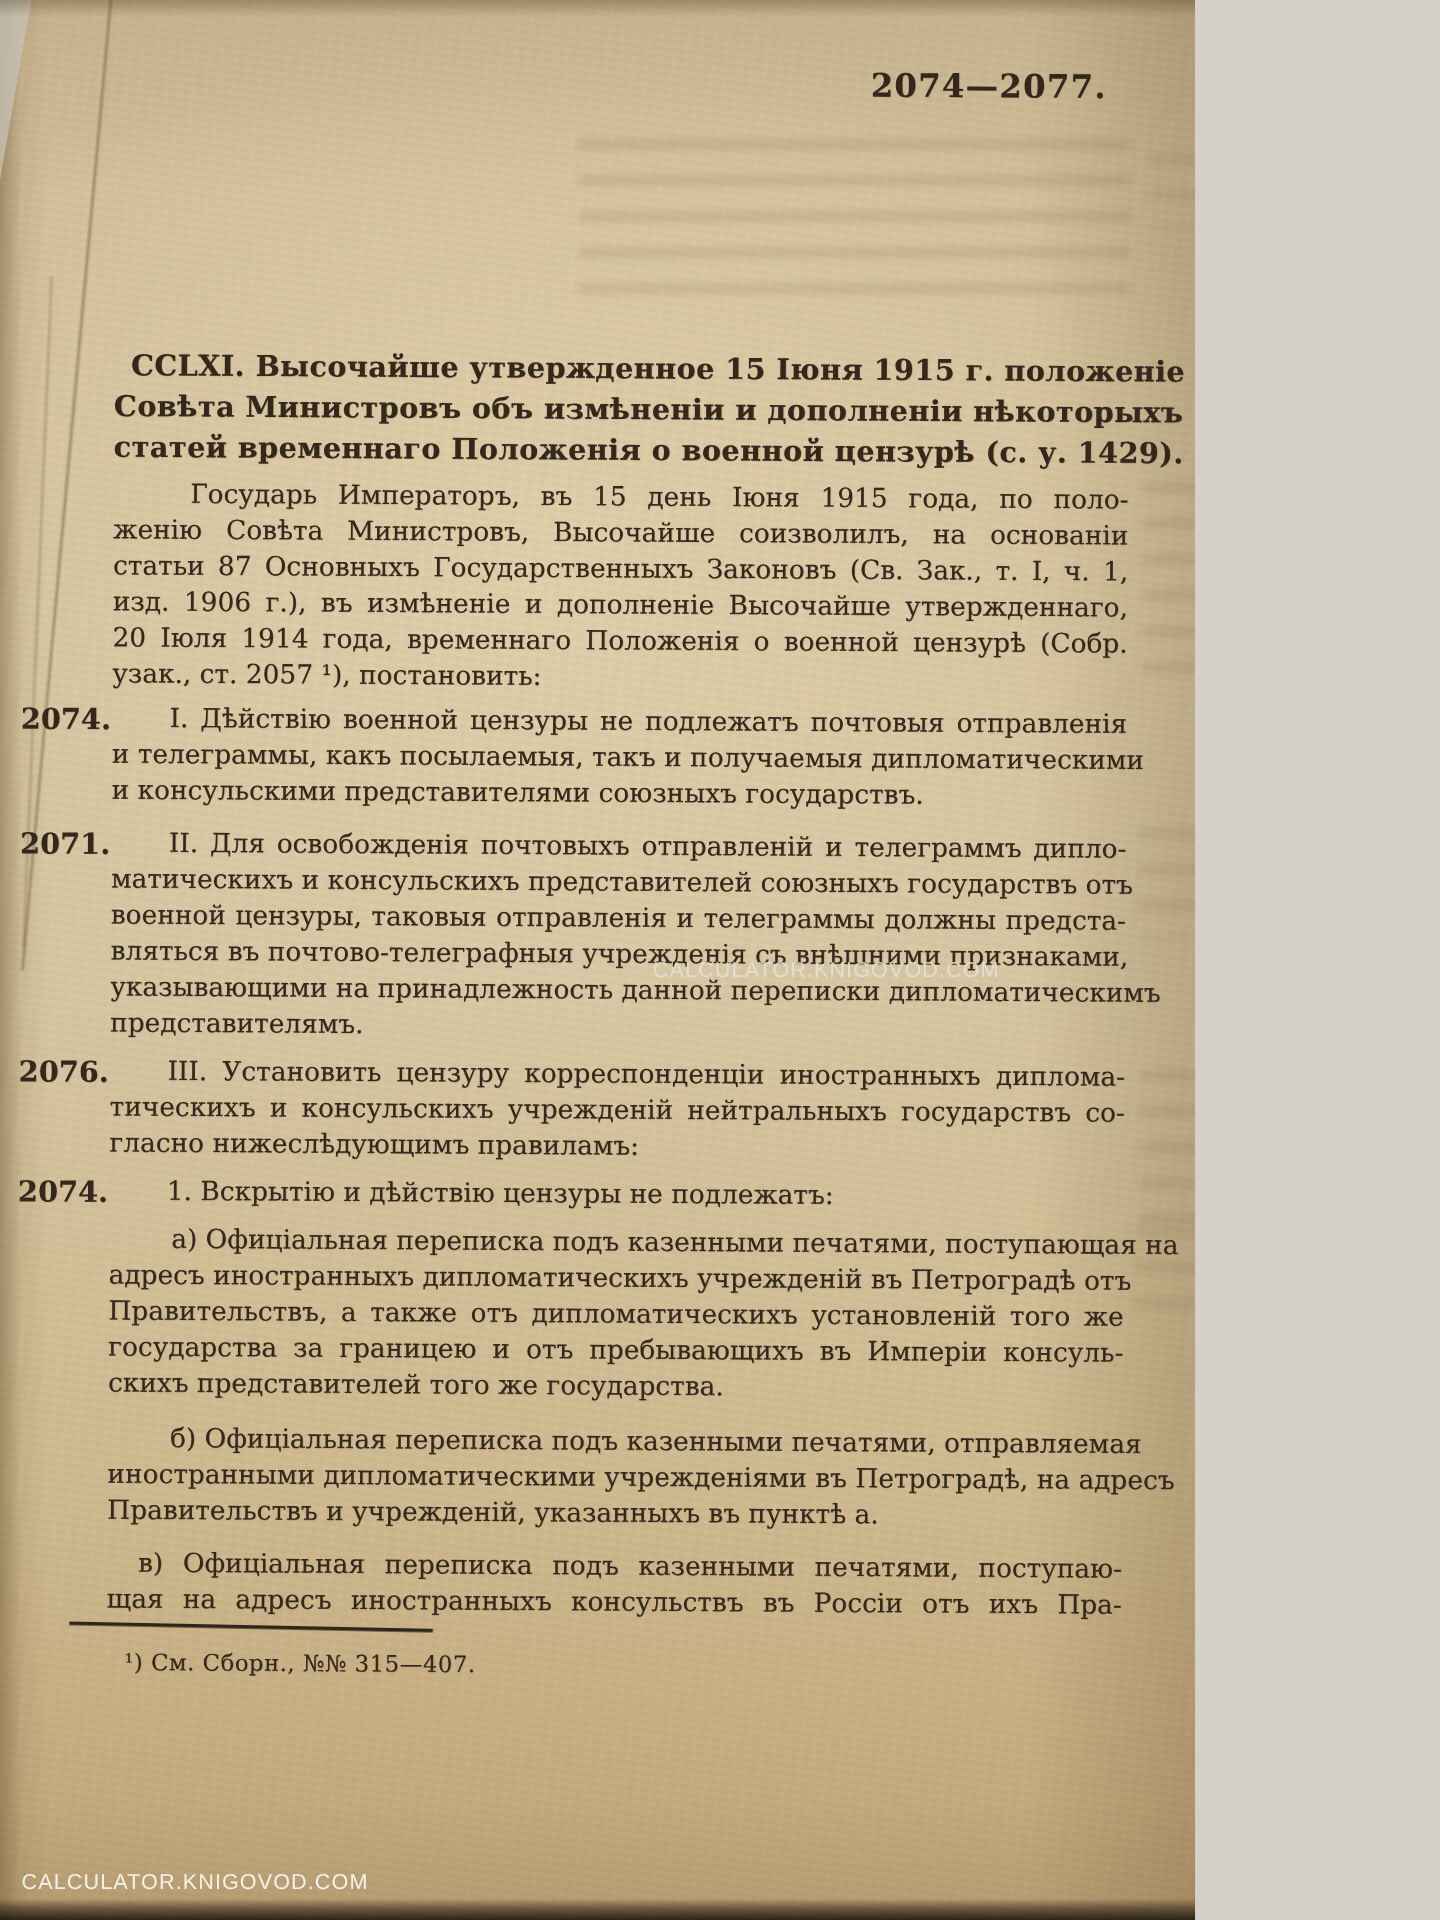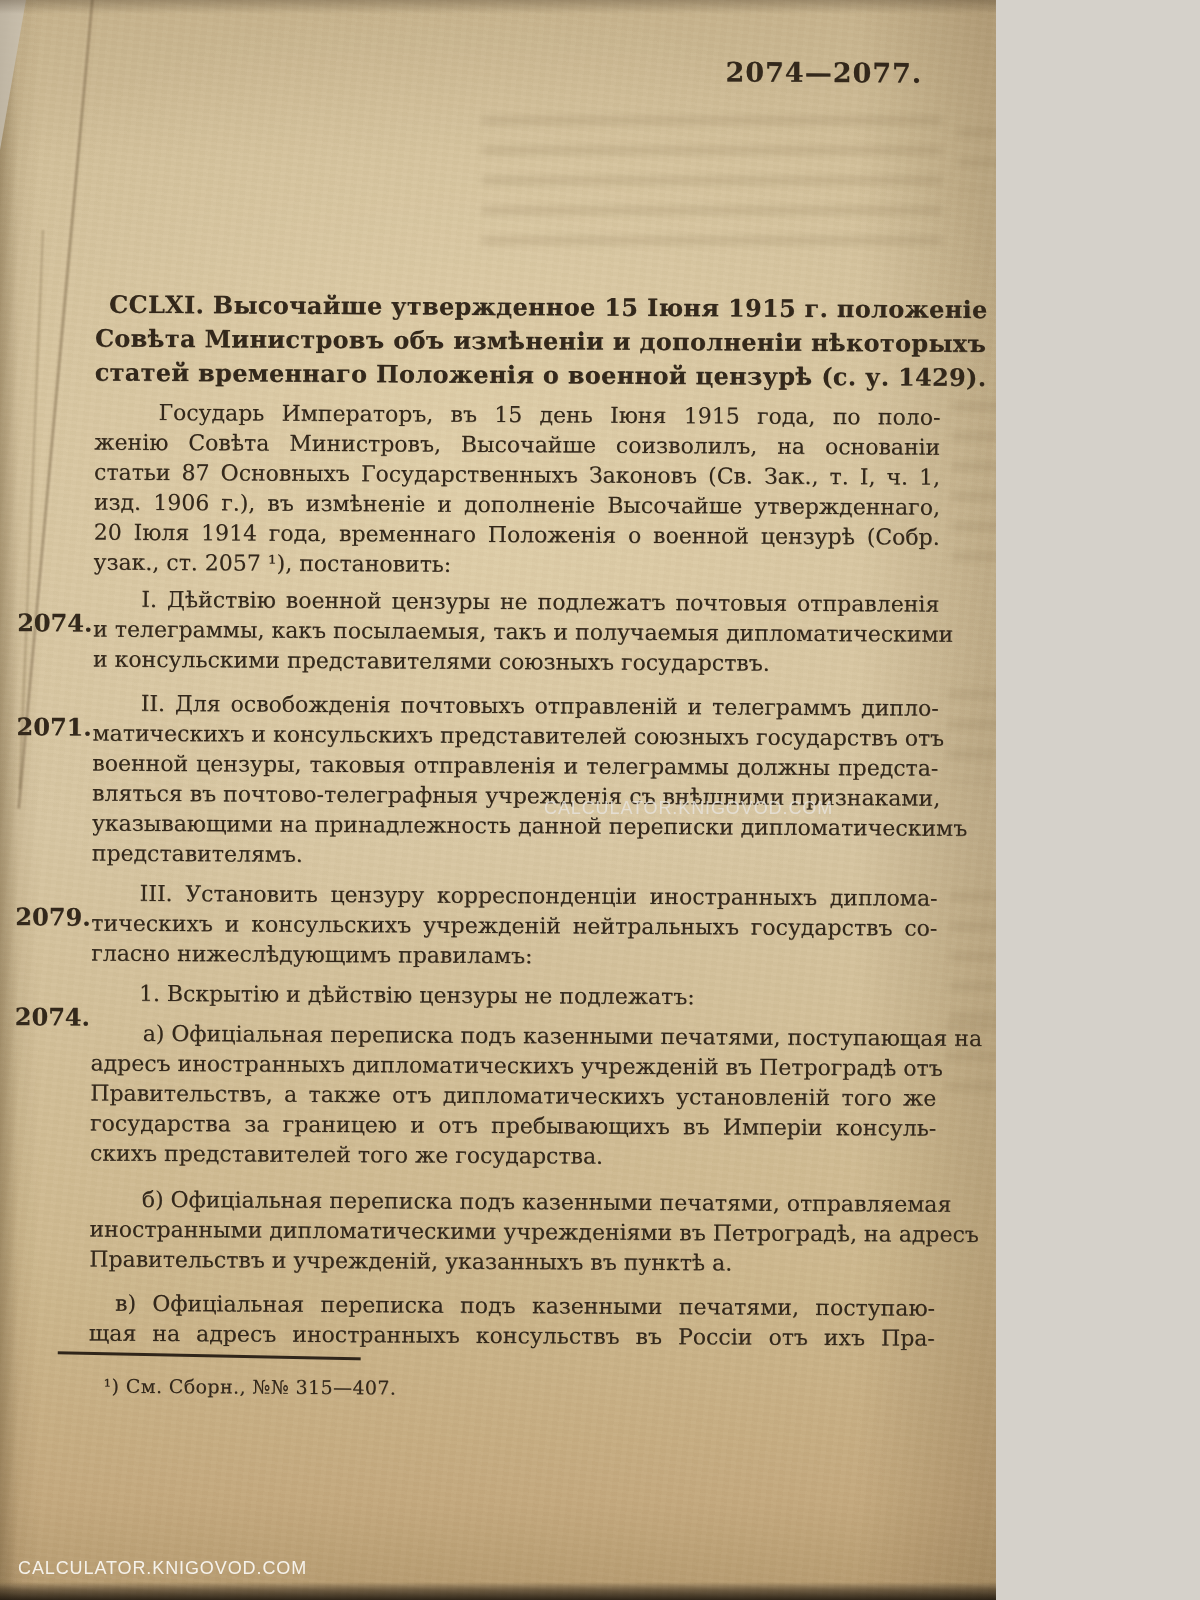--- a/index.html
+++ b/index.html
@@ -48,21 +48,21 @@
   
   .print{position:absolute;inset:0;color:#33281b;transform:rotate(.35deg);transform-origin:0 0;
     text-shadow:.3px .3px .6px rgba(50,38,26,.45);}
   .pg-head{position:absolute;left:726px;top:52px;font-size:27px;font-weight:bold;letter-spacing:1px;}
   .text-col{position:absolute;left:97px;top:287px;width:846px;font-size:22px;line-height:30px;}
   .tline{text-align:justify;text-align-last:justify;white-space:nowrap;}
   .tline.tlast{text-align-last:left;}
   .heading{font-weight:bold;font-size:24px;line-height:34px;letter-spacing:.3px;}
   .heading .tline:first-child{text-indent:14px;}
   .para{position:relative;}
-  .margin-no{position:absolute;left:-76px;top:0;width:64px;font-weight:bold;font-size:24px;line-height:30px;margin-top:24px;}
+  .margin-no{position:absolute;left:-76px;top:0;width:64px;font-weight:bold;font-size:24px;line-height:30px;}
   .p-intro{margin-top:8px;}   .p-intro  .tline:first-child{text-indent:64px;}
   .p-a1{margin-top:7px;}      .p-a1 .tline:first-child{text-indent:48px;}
   .p-a2{margin-top:14px;}     .p-a2 .tline:first-child{text-indent:48px;}
   .p-a3{margin-top:10px;}     .p-a3 .tline:first-child{text-indent:48px;}
   .p-a4{margin-top:10px;}     .p-a4 .tline:first-child{text-indent:48px;}
   .p-sa{margin-top:10px;}     .p-sa .tline:first-child{text-indent:52px;}
   .p-sb{margin-top:16px;}     .p-sb .tline:first-child{text-indent:52px;}
   .p-sc{margin-top:14px;}     .p-sc .tline:first-child{text-indent:26px;}
   .p-sc .tline.tlast{text-align-last:justify;}
   .fn-rule{position:absolute;left:66px;top:1353px;width:303px;height:3px;background:#2f251a;
@@ -134,21 +134,21 @@
             <div class="tline">II. Для освобожденія почтовыхъ отправленій и телеграммъ дипло-</div>
             <div class="tline">матическихъ и консульскихъ представителей союзныхъ государствъ отъ</div>
             <div class="tline">военной цензуры, таковыя отправленія и телеграммы  должны предста-</div>
             <div class="tline">вляться въ почтово-телеграфныя учрежденія съ внѣшними признаками,</div>
             <div class="tline">указывающими на принадлежность данной переписки дипломатическимъ</div>
             <div class="tline tlast">представителямъ.</div>
           </div>
       </div>
 
       <div class="para p-a3">
-        <span class="margin-no">2079.</span>
+        <span class="margin-no">2076.</span>
         <div>
             <div class="tline">III. Установить цензуру корреспонденціи иностранныхъ диплома-</div>
             <div class="tline">тическихъ и консульскихъ учрежденій нейтральныхъ государствъ со-</div>
             <div class="tline tlast">гласно нижеслѣдующимъ правиламъ:</div>
           </div>
       </div>
 
       <div class="para p-a4">
         <span class="margin-no">2074.</span>
         <div>

